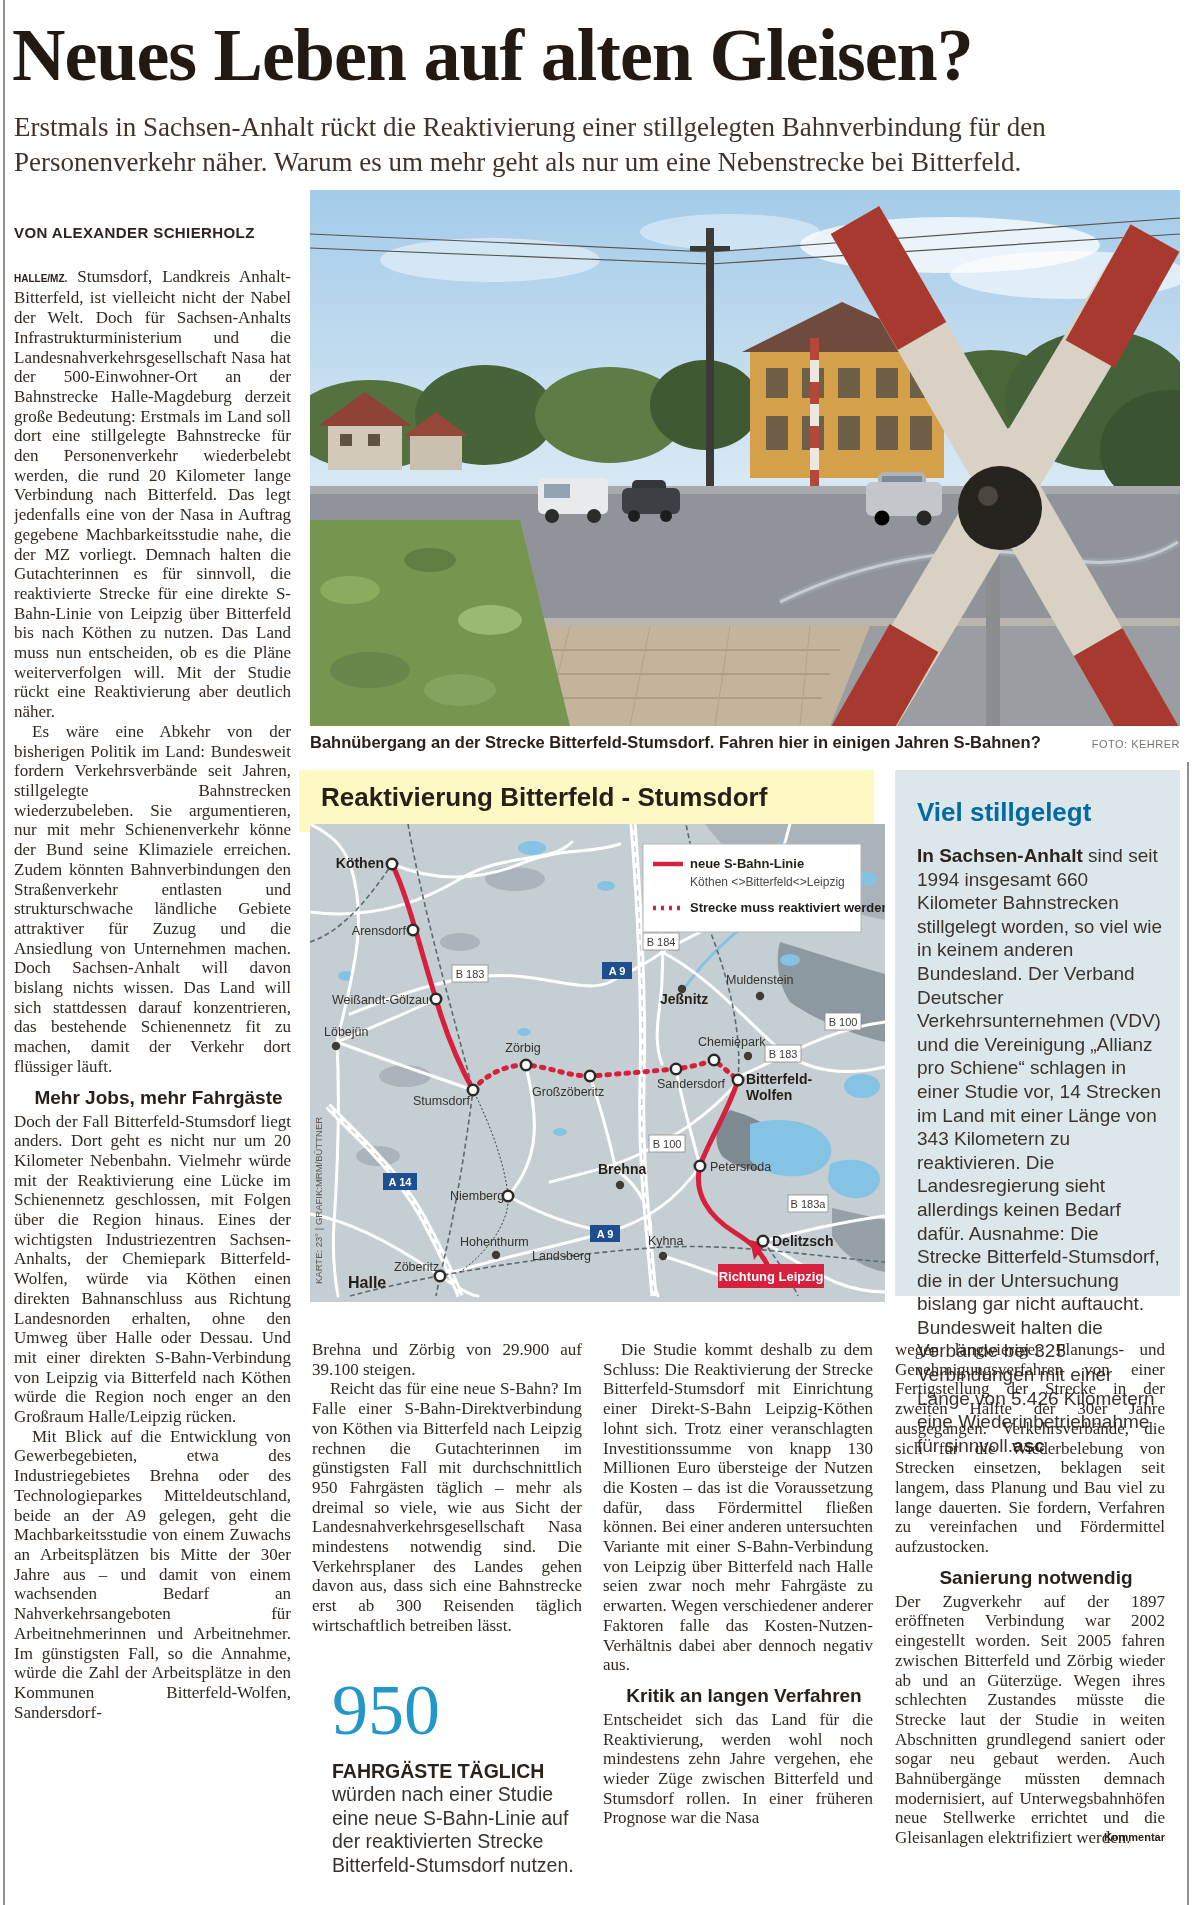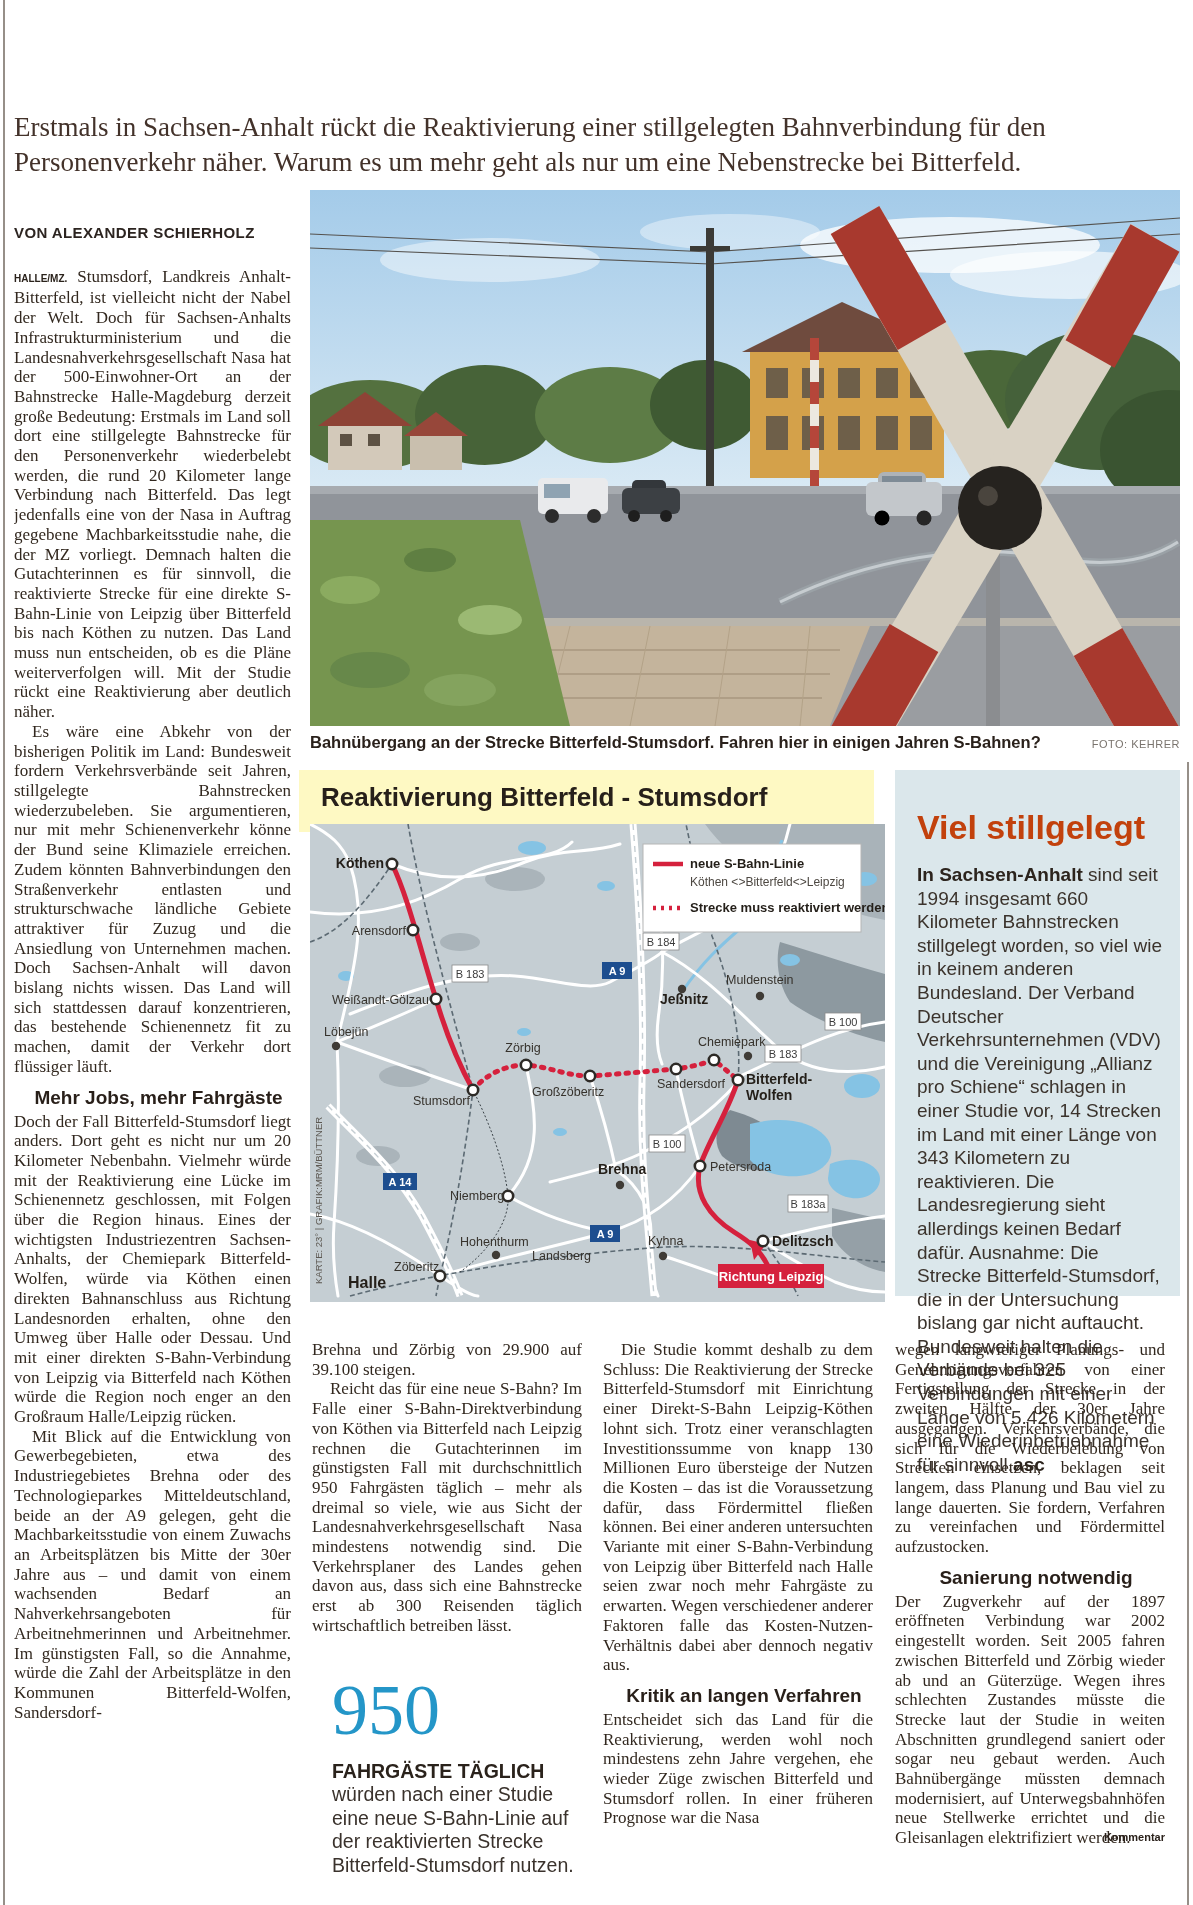--- a/index.html
+++ b/index.html
@@ -39,40 +39,41 @@
   .mlabel.big{font-weight:700;font-size:16px;fill:#241f19;}
   .badge-b{font-family:"Liberation Sans","DejaVu Sans",sans-serif;font-size:11px;fill:#3b3b3b;}
   .badge-a{font-family:"Liberation Sans","DejaVu Sans",sans-serif;font-size:11px;font-weight:700;fill:#ffffff;}
   .legend-bold{font-family:"Liberation Sans","DejaVu Sans",sans-serif;font-size:13px;font-weight:700;fill:#241f19;}
   .legend-sub{font-family:"Liberation Sans","DejaVu Sans",sans-serif;font-size:12px;fill:#4d4842;}
   .map-credit{font-family:"Liberation Sans","DejaVu Sans",sans-serif;font-size:9.5px;fill:#5c5852;}
   .dirbox-text{font-family:"Liberation Sans","DejaVu Sans",sans-serif;font-size:13px;font-weight:700;fill:#ffffff;}
   
   .sidebar{left:895px;top:770px;width:285px;height:526px;background:#dbe7eb;box-sizing:border-box;
            padding:26px 18px 0 22px;font-family:"Liberation Sans","DejaVu Sans",sans-serif;color:#3b332c;}
-  .sidebar h2{margin:12px 0 16px 0;font-size:34px;font-weight:700;color:#c2410c;}
+  .sidebar h2{margin:1px 0 16px 0;font-size:26px;font-weight:700;color:#0369a1;}
   .sidebar .sbody{font-size:19px;line-height:23.6px;}
   .sidebar .sbold{font-weight:700;color:#2c241d;}
   
   .stat{padding-left:20px;}
   .stat-number{font-size:72px;line-height:72px;color:#2496c8;font-family:"Liberation Serif","DejaVu Serif",serif;}
   .stat-text{margin-top:14px;font-family:"Liberation Sans","DejaVu Sans",sans-serif;font-size:19.5px;
              line-height:23.5px;color:#3a322c;text-align:left;}
   .stat-text .sbold{font-weight:700;color:#2a221b;}
   .kommentar{font-family:"Liberation Sans","DejaVu Sans",sans-serif;font-weight:700;font-size:11px;
              color:#2a211b;text-align:right;margin-top:-19.7px;}
 </style>
 </head>
 <body>
 
 <div class="page">
 
   <div class="abs rule" style="left:3px;top:0;height:1905px;"></div>
   <div class="abs rule" style="left:1187px;top:762px;height:1143px;"></div>
 
+  <h1 class="abs headline" style="margin:0;">Neues Leben auf alten Gleisen?</h1>
   <div class="abs lede">Erstmals in Sachsen-Anhalt rückt die Reaktivierung einer stillgelegten Bahnverbindung für den Personenverkehr näher. Warum es um mehr geht als nur um eine Nebenstrecke bei Bitterfeld.</div>
 
   <div class="abs col col1">
     <div class="byline-in byline" style="position:static;">VON ALEXANDER SCHIERHOLZ</div>
     <p><span class="leadin">HALLE/MZ.</span> <span>Stumsdorf, Landkreis Anhalt-Bitterfeld, ist vielleicht nicht der Nabel der Welt. Doch für Sachsen-Anhalts Infrastrukturministerium und die Landesnahverkehrsgesellschaft Nasa hat der 500-Einwohner-Ort an der Bahnstrecke Halle-Magdeburg derzeit große Bedeutung: Erstmals im Land soll dort eine stillgelegte Bahnstrecke für den Personenverkehr wiederbelebt werden, die rund 20 Kilometer lange Verbindung nach Bitterfeld. Das legt jedenfalls eine von der Nasa in Auftrag gegebene Machbarkeitsstudie nahe, die der MZ vorliegt. Demnach halten die Gutachterinnen es für sinnvoll, die reaktivierte Strecke für eine direkte S-Bahn-Linie von Leipzig über Bitterfeld bis nach Köthen zu nutzen. Das Land muss nun entscheiden, ob es die Pläne weiterverfolgen will. Mit der Studie rückt eine Reaktivierung aber deutlich näher.</span></p>
     <p>Es wäre eine Abkehr von der bisherigen Politik im Land: Bundesweit fordern Verkehrsverbände seit Jahren, stillgelegte Bahnstrecken wiederzubeleben. Sie argumentieren, nur mit mehr Schienenverkehr könne der Bund seine Klimaziele erreichen. Zudem könnten Bahnverbindungen den Straßenverkehr entlasten und strukturschwache ländliche Gebiete attraktiver für Zuzug und die Ansiedlung von Unternehmen machen. Doch Sachsen-Anhalt will davon bislang nichts wissen. Das Land will sich stattdessen darauf konzentrieren, das bestehende Schienennetz fit zu machen, damit der Verkehr dort flüssiger läuft.</p>
     <div class="subhead">Mehr Jobs, mehr Fahrgäste</div>
     <p>Doch der Fall Bitterfeld-Stumsdorf liegt anders. Dort geht es nicht nur um 20 Kilometer Nebenbahn. Vielmehr würde mit der Reaktivierung eine Lücke im Schienennetz geschlossen, mit Folgen über die Region hinaus. Eines der wichtigsten Industriezentren Sachsen-Anhalts, der Chemiepark Bitterfeld-Wolfen, würde via Köthen einen direkten Bahnanschluss aus Richtung Landesnorden erhalten, ohne den Umweg über Halle oder Dessau. Und mit einer direkten S-Bahn-Verbindung von Leipzig via Bitterfeld nach Köthen würde die Region noch enger an den Großraum Halle/Leipzig rücken.</p>
     <p>Mit Blick auf die Entwicklung von Gewerbegebieten, etwa des Industriegebietes Brehna oder des Technologieparkes Mitteldeutschland, beide an der A9 gelegen, geht die Machbarkeitsstudie von einem Zuwachs an Arbeitsplätzen bis Mitte der 30er Jahre aus – und damit von einem wachsenden Bedarf an Nahverkehrsangeboten für Arbeitnehmerinnen und Arbeitnehmer. Im günstigsten Fall, so die Annahme, würde die Zahl der Arbeitsplätze in den Kommunen Bitterfeld-Wolfen, Sandersdorf-</p>
   </div>

